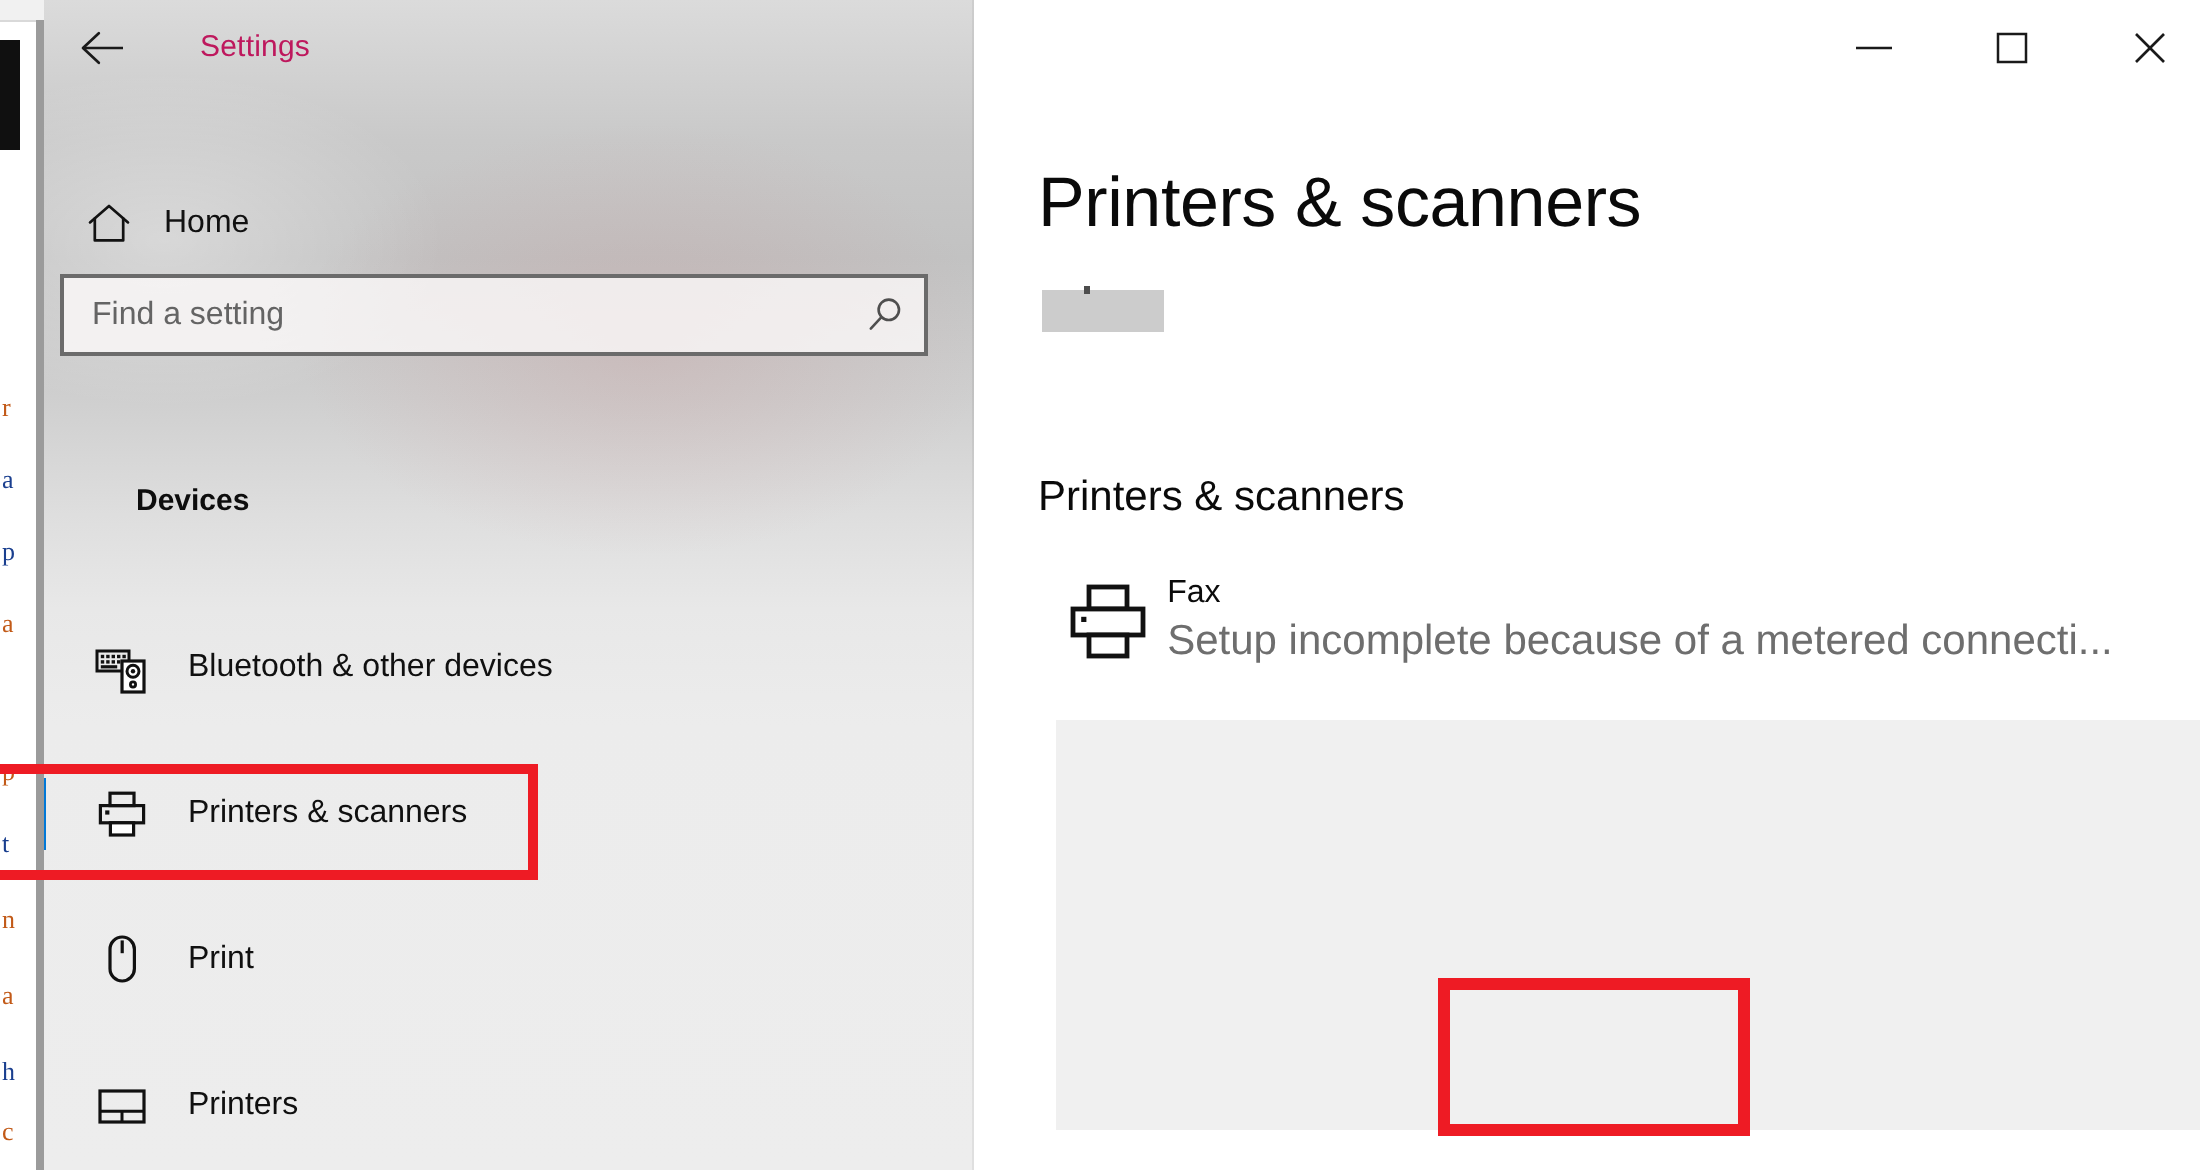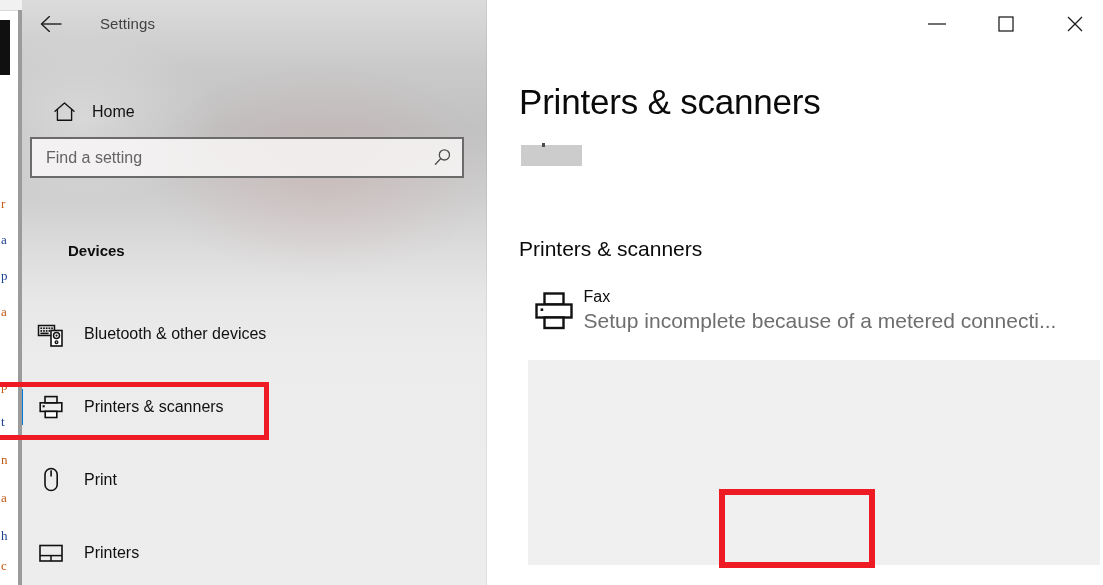--- a/index.html
+++ b/index.html
@@ -104,39 +104,39 @@
   #back-button {
     position: absolute;
     left: 8px; top: 4px;
     width: 44px; height: 40px;
     display: flex; align-items: center; justify-content: center;
   }
   #window-title {
     position: absolute;
     left: 78px; top: 15px;
     font-size: 15px;
-    color: #404040;
+    color: #be185d;
     letter-spacing: 0.1px;
   }
   .wincontrol {
     position: absolute;
     top: 0;
     width: 46px; height: 32px;
     display: flex; align-items: center; justify-content: center;
   }
   #min-button { left: 892px; top: 8px; }
   #max-button { left: 961px; top: 8px; }
   #close-button { left: 1030px; top: 8px; }
 
   
   #home-item {
     position: absolute;
     left: 0; top: 90px;
     width: 465px; height: 44px;
-    display: flex; align-items: center; margin-left: 10px;
+    display: flex; align-items: center;
   }
   #home-item .ico { width: 48px; display: flex; justify-content: center; margin-left: 8px; }
   #home-item .lbl { font-size: 16px; color: #111; margin-left: 4px; }
 
   
   #search-box {
     position: absolute;
     left: 8px; top: 137px;
     width: 434px; height: 41px;
     background: rgba(253,250,250,0.78);
@@ -169,20 +169,21 @@
     position: absolute;
     left: 0; top: 310px;
     width: 465px;
   }
   .nav-item {
     position: relative;
     height: 48px;
     display: flex;
     align-items: center;
     margin-bottom: 25px;
+    padding-left: 10px;
   }
   .nav-item .ico {
     width: 40px;
     margin-left: 9px;
     display: flex; justify-content: center; align-items: center;
   }
   .nav-item .lbl {
     margin-left: 13px;
     font-size: 16px;
     color: #101010;

